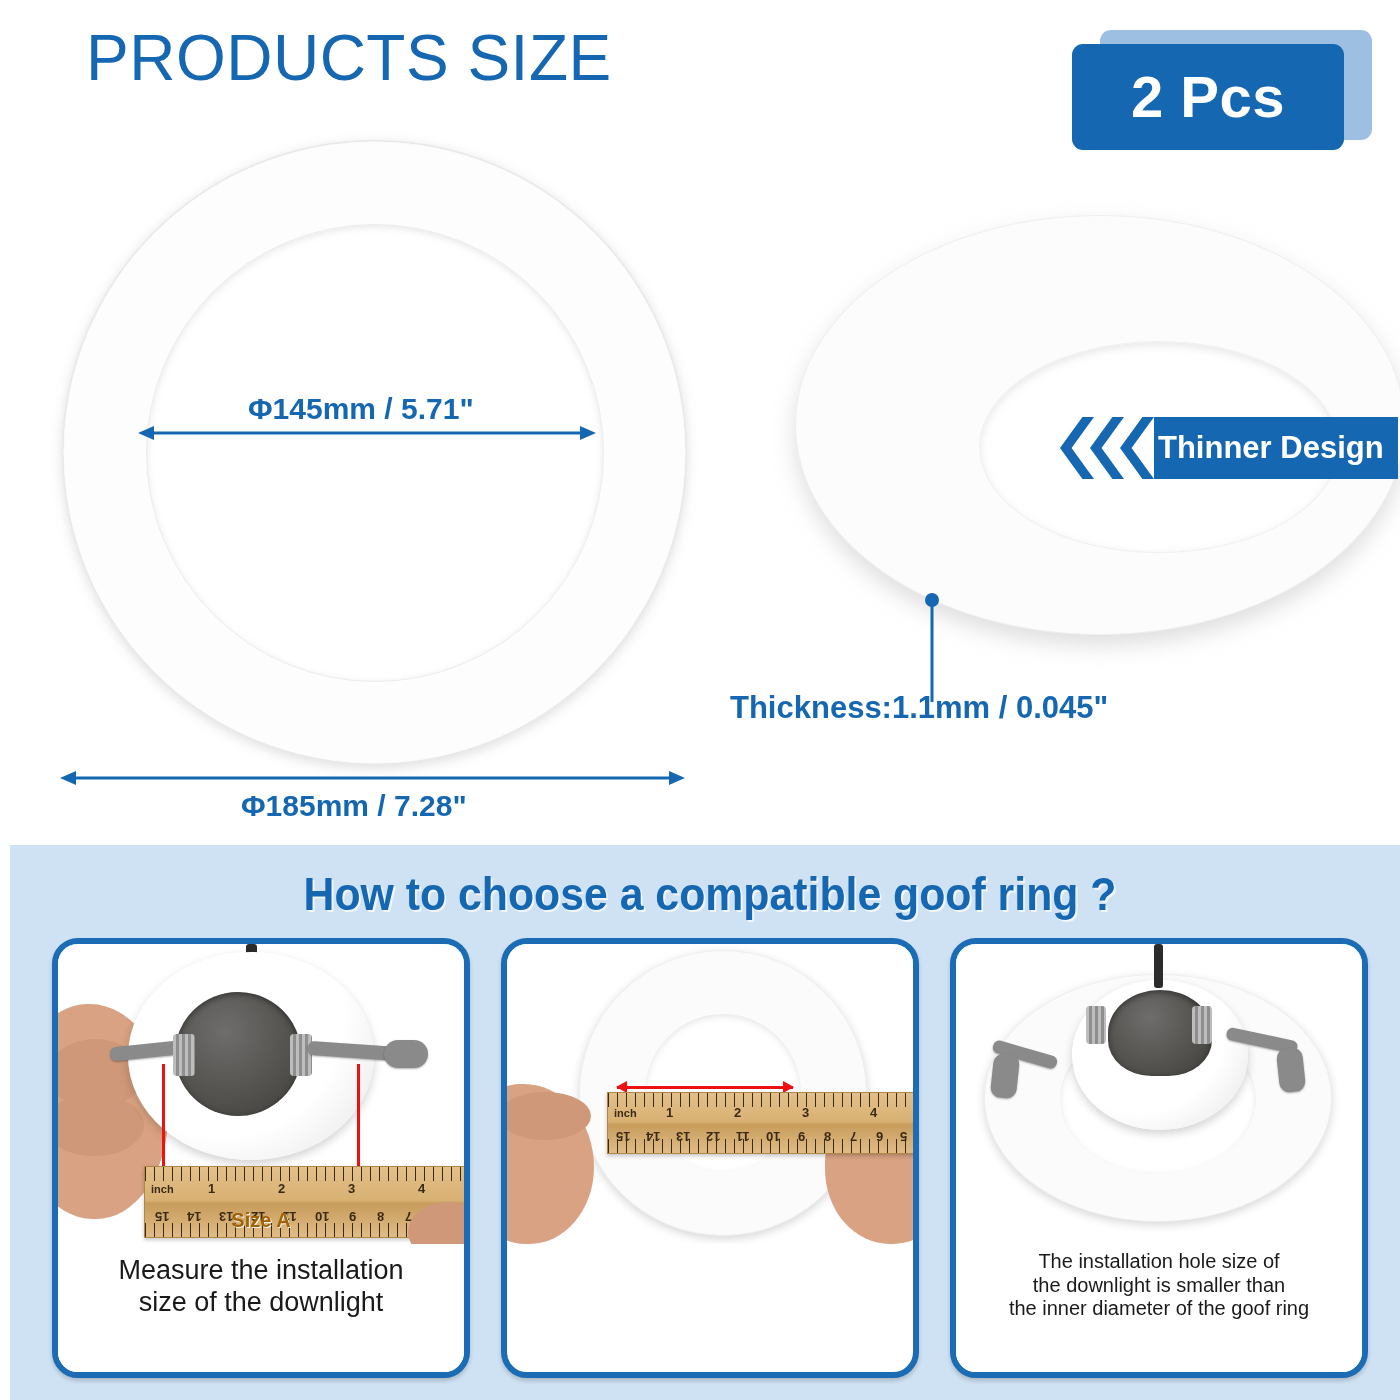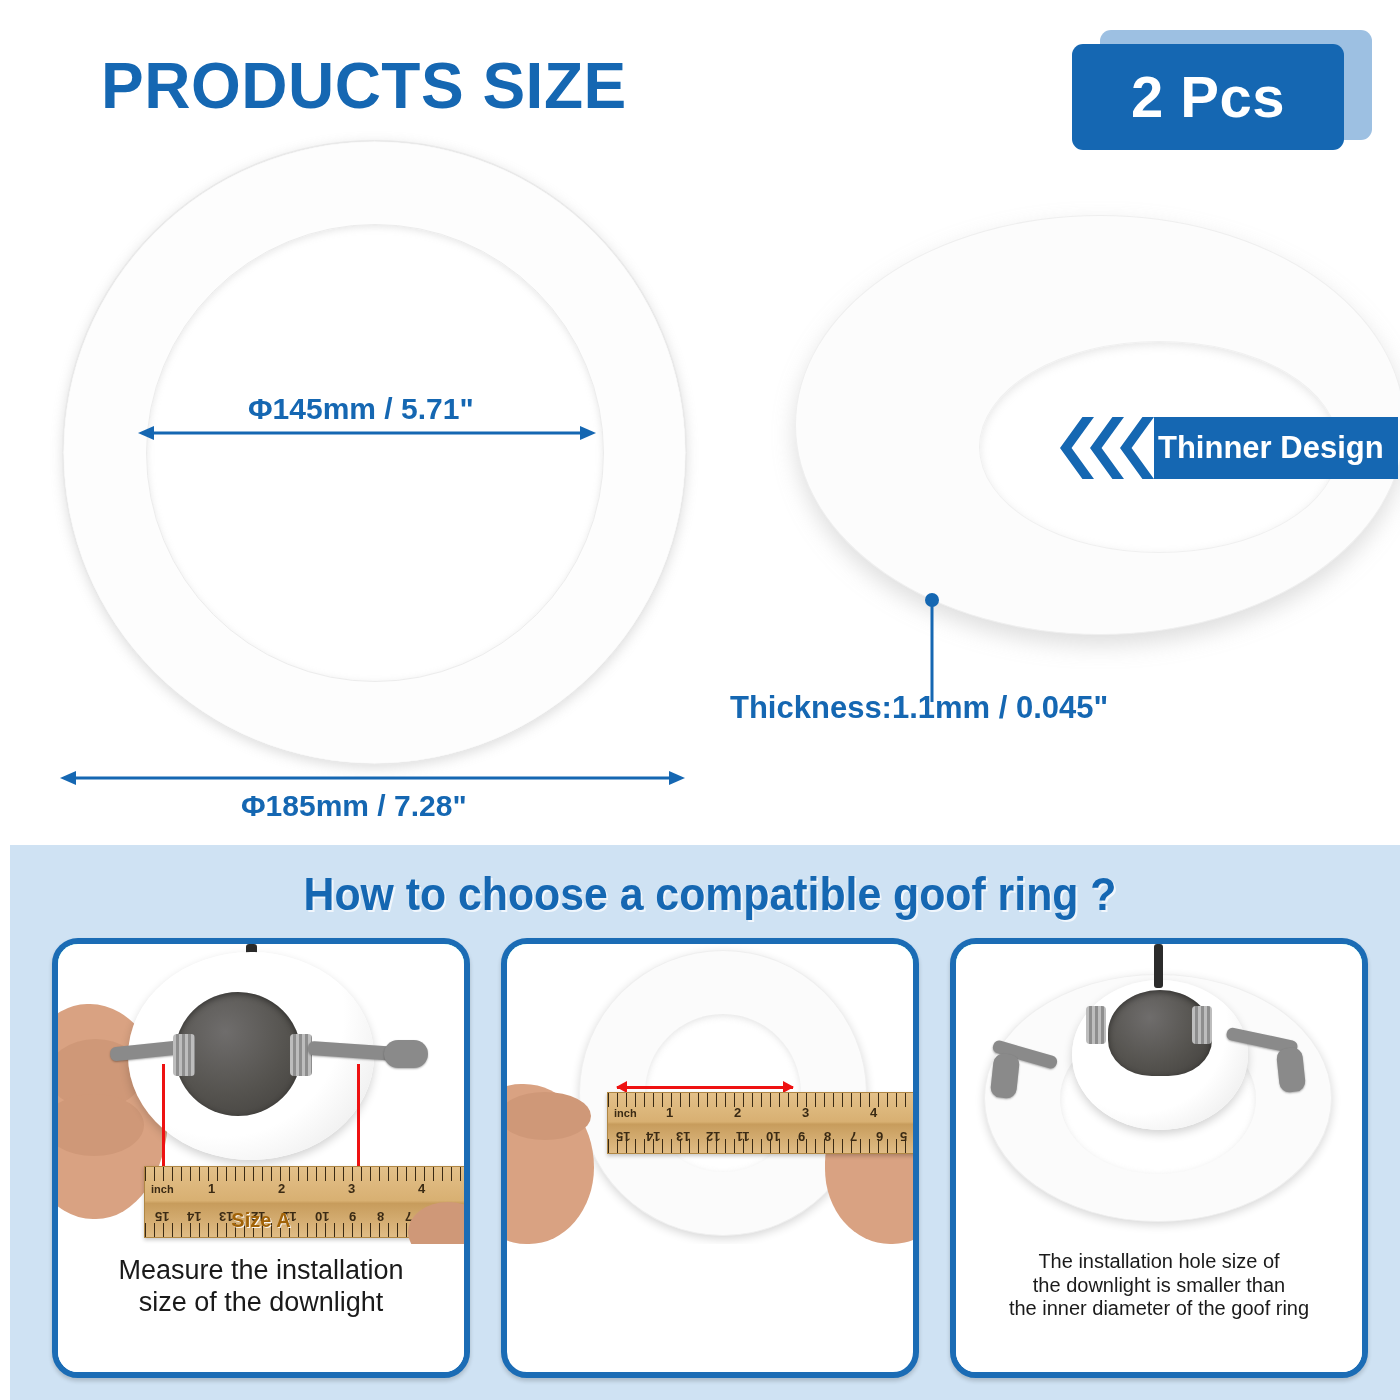--- a/index.html
+++ b/index.html
@@ -8,27 +8,26 @@
     font-family:"Liberation Sans", sans-serif;
     background:#ffffff;
     overflow:hidden;
   }
   .page{position:relative;width:1400px;height:1400px;}
 
   
   .top-section{position:absolute;left:0;top:0;width:1400px;height:845px;background:#ffffff;overflow:hidden;}
 
   .page-title{
-    position:absolute;left:101px;top:26px;
-    color:#1567b2;font-weight:bold;
+    position:absolute;left:86px;top:26px;
+    color:#1567b2;font-weight:normal;
     font-size:64px;letter-spacing:0.5px;
     font-variant:small-caps;
     line-height:1;
     white-space:nowrap;
-    margin-top:28px;
   }
 
   
   .pcs-badge{position:absolute;left:1072px;top:30px;width:300px;height:120px;}
   .pcs-back{position:absolute;left:28px;top:0;width:272px;height:110px;background:#9dc0e2;border-radius:11px;}
   .pcs-front{position:absolute;left:0;top:14px;width:272px;height:106px;background:#1567b2;border-radius:11px;
     display:flex;align-items:center;justify-content:center;text-align:center;}
   .pcs-front span{color:#ffffff;font-size:58px;font-weight:bold;letter-spacing:0.5px;line-height:1;}
 
   

